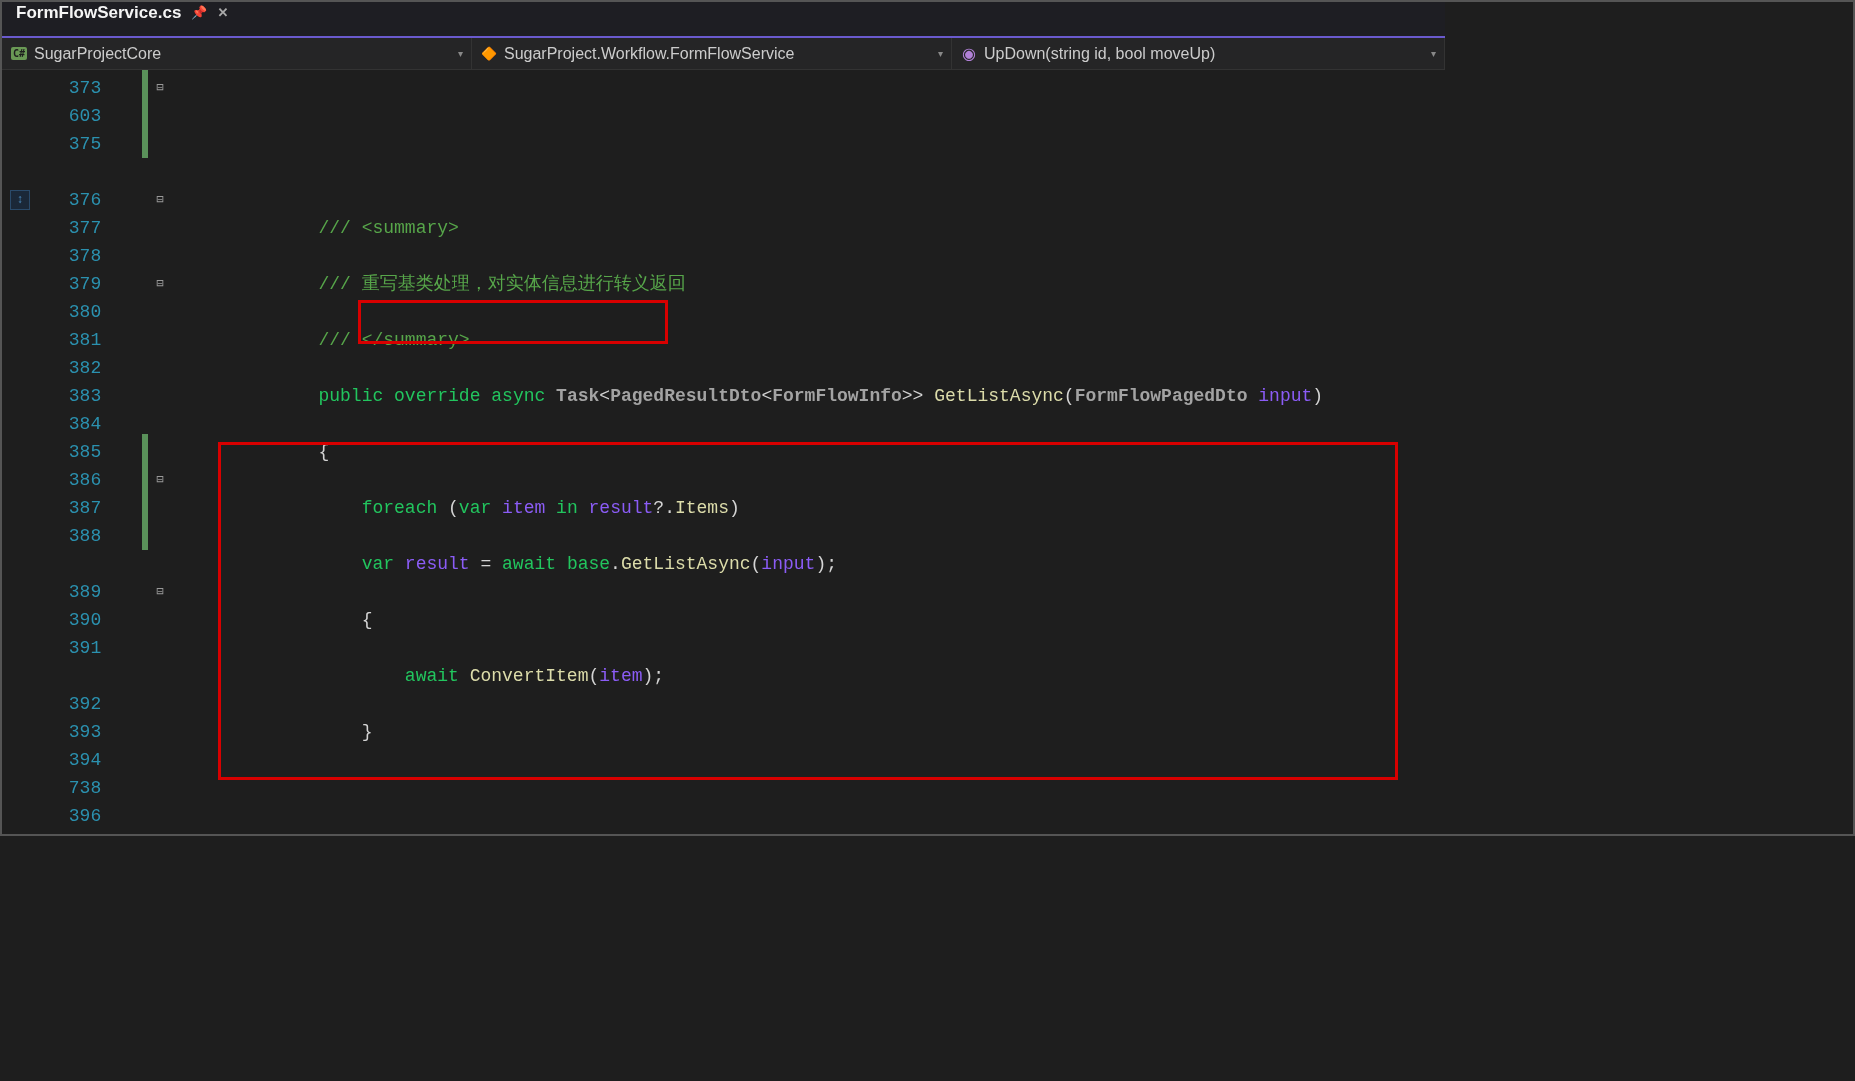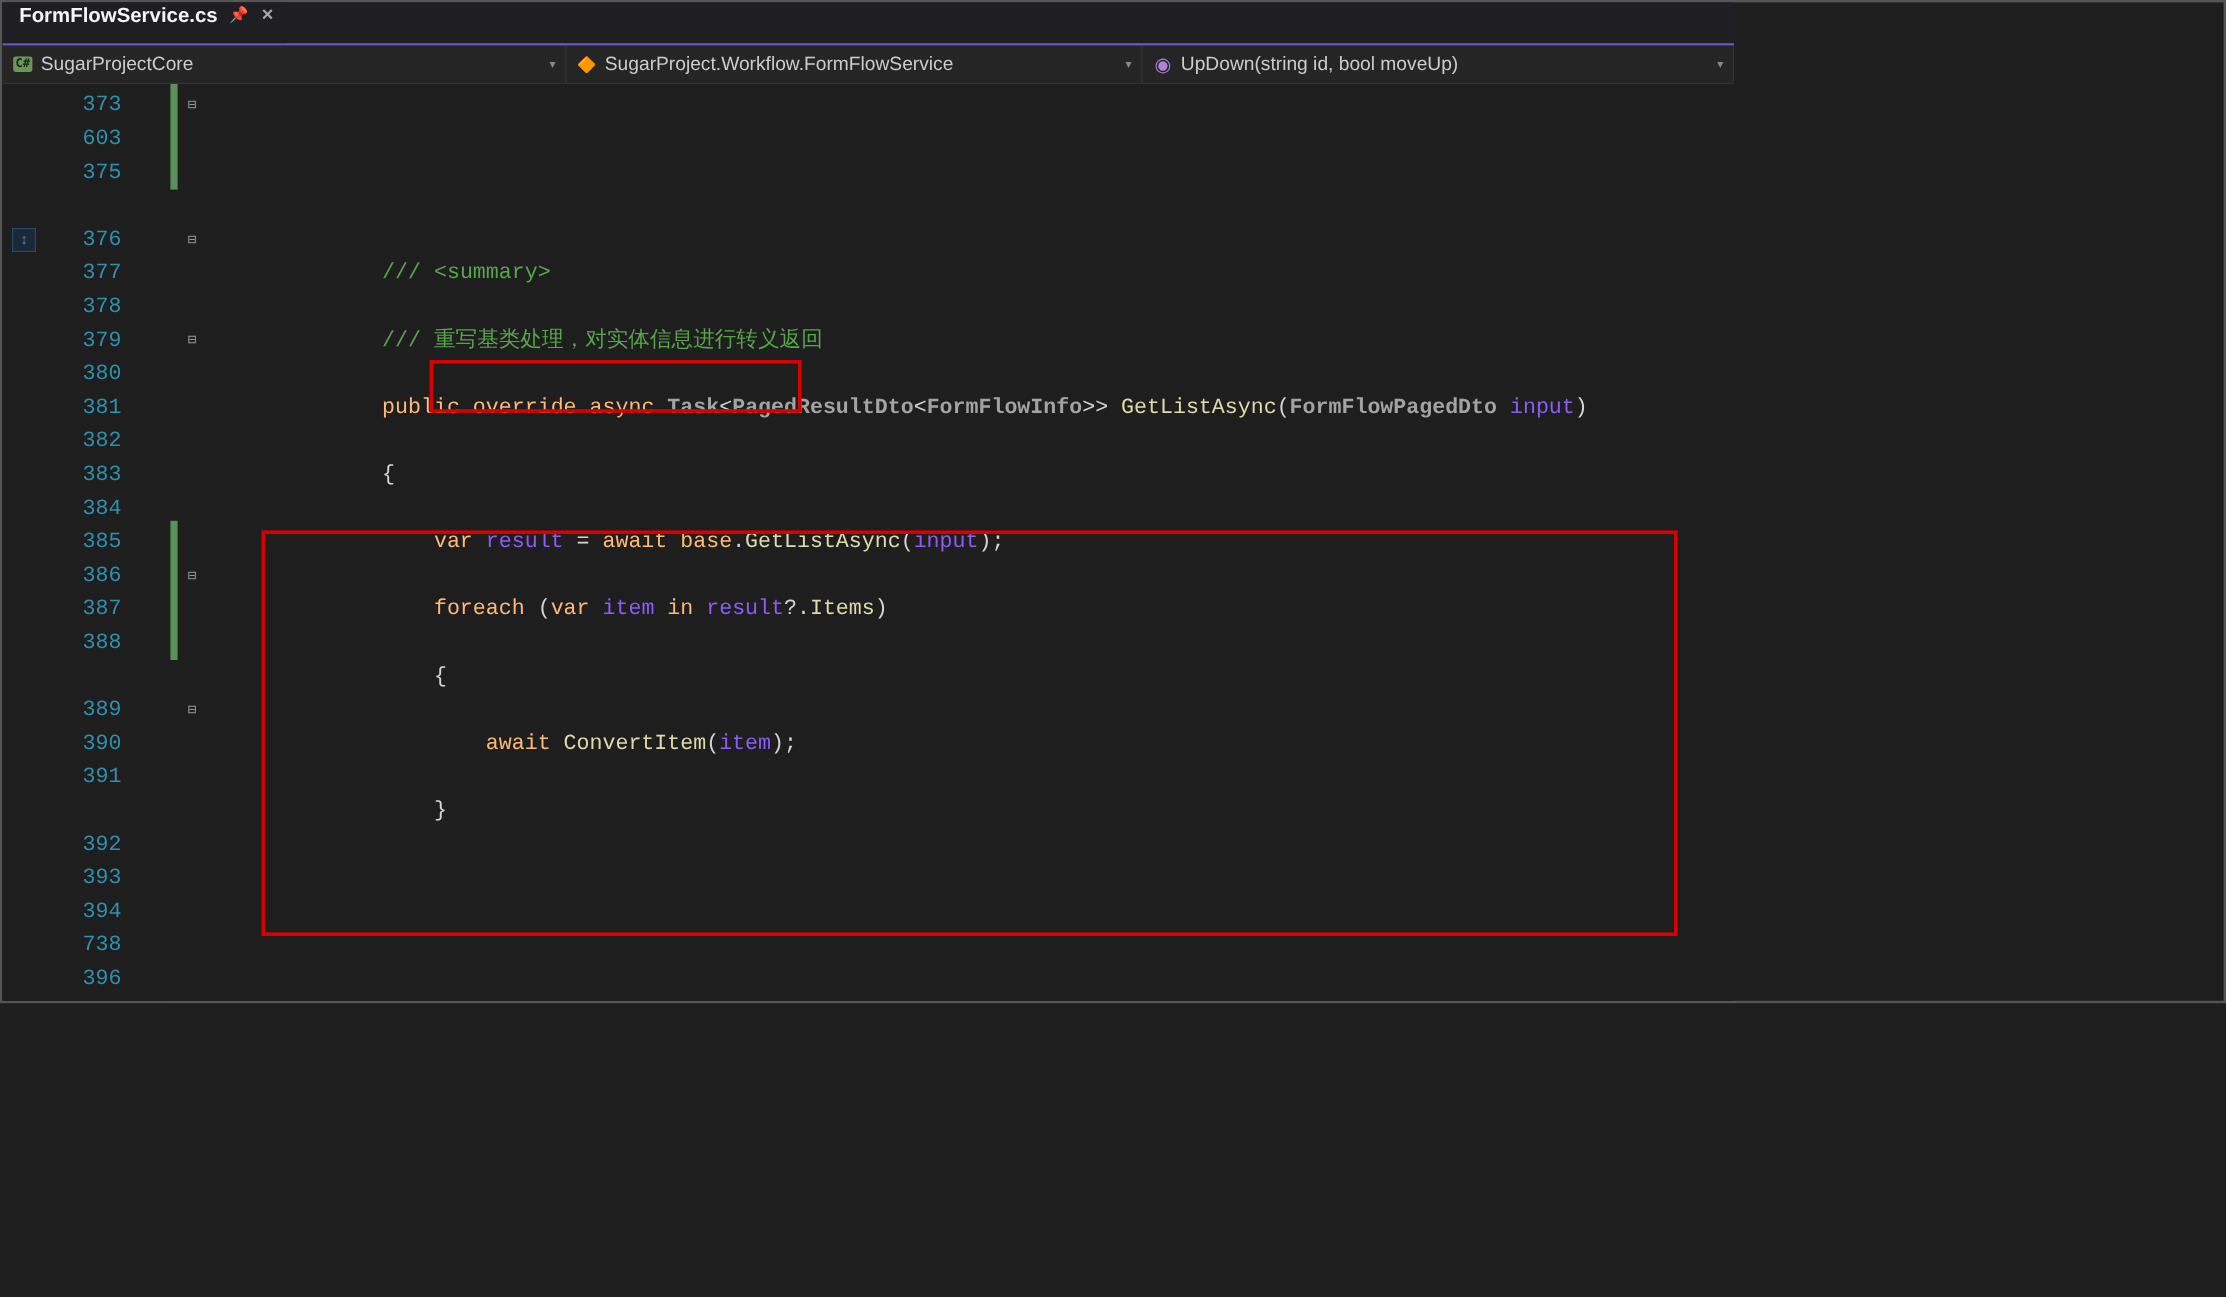--- a/index.html
+++ b/index.html
@@ -143,21 +143,21 @@
   .code .codelens {
     font-size: 14px;
     color: #888;
     font-family: "Segoe UI", sans-serif;
     padding-left: 60px;
     height: 28px;
     display: flex;
     align-items: center;
   }
   
-  .kw   { color: #fdba74; }
+  .kw   { color: #22c55e; }
   .type { color: #a3a3a3; font-weight: bold; }
   .meth { color: #dcdcaa; }
   .var  { color: #8b5cf6; }
   .prop { color: #dcdcaa; }
   .cmnt { color: #57a64a; }
   .punc { color: #d4d4d4; }
   .op   { color: #d4d4d4; }
 
   
   .hl-box {
@@ -280,24 +280,25 @@
         <div class="fold"></div>
     </div>
 
     <div class="code">
       
       <div class="hl-box" style="top:230px;left:186px;width:310px;height:44px"></div>
       <div class="hl-box" style="top:372px;left:46px;width:1180px;height:338px"></div>
 
 <div class="line">        <span class="cmnt">///</span><span class="cmnt"> &lt;summary&gt;</span></div>
 <div class="line">        <span class="cmnt">///</span><span class="cmnt"> 重写基类处理，对实体信息进行转义返回</span></div>
+<div class="line">        <span class="cmnt">///</span><span class="cmnt"> &lt;/summary&gt;</span></div>
 <div class="line">        <span class="kw">public</span> <span class="kw">override</span> <span class="kw">async</span> <span class="type">Task</span><span class="punc">&lt;</span><span class="type">PagedResultDto</span><span class="punc">&lt;</span><span class="type">FormFlowInfo</span><span class="punc">&gt;&gt;</span> <span class="meth">GetListAsync</span><span class="punc">(</span><span class="type">FormFlowPagedDto</span> <span class="var">input</span><span class="punc">)</span></div>
 <div class="line">        <span class="punc">{</span></div>
+<div class="line">            <span class="kw">foreach</span><span class="punc"> (</span><span class="kw">var</span> <span class="var">item</span> <span class="kw">in</span> <span class="var">result</span><span class="op">?.</span><span class="prop">Items</span><span class="punc">)</span></div>
 <div class="line">            <span class="kw">var</span> <span class="var">result</span><span class="op"> = </span><span class="kw">await</span> <span class="kw">base</span><span class="punc">.</span><span class="meth">GetListAsync</span><span class="punc">(</span><span class="var">input</span><span class="punc">);</span></div>
-<div class="line">            <span class="kw">foreach</span><span class="punc"> (</span><span class="kw">var</span> <span class="var">item</span> <span class="kw">in</span> <span class="var">result</span><span class="op">?.</span><span class="prop">Items</span><span class="punc">)</span></div>
 <div class="line">            <span class="punc">{</span></div>
 <div class="line">                <span class="kw">await</span> <span class="meth">ConvertItem</span><span class="punc">(</span><span class="var">item</span><span class="punc">);</span></div>
 <div class="line">            <span class="punc">}</span></div>
 <div class="line">             </div>
 
 
 
 
 
 

